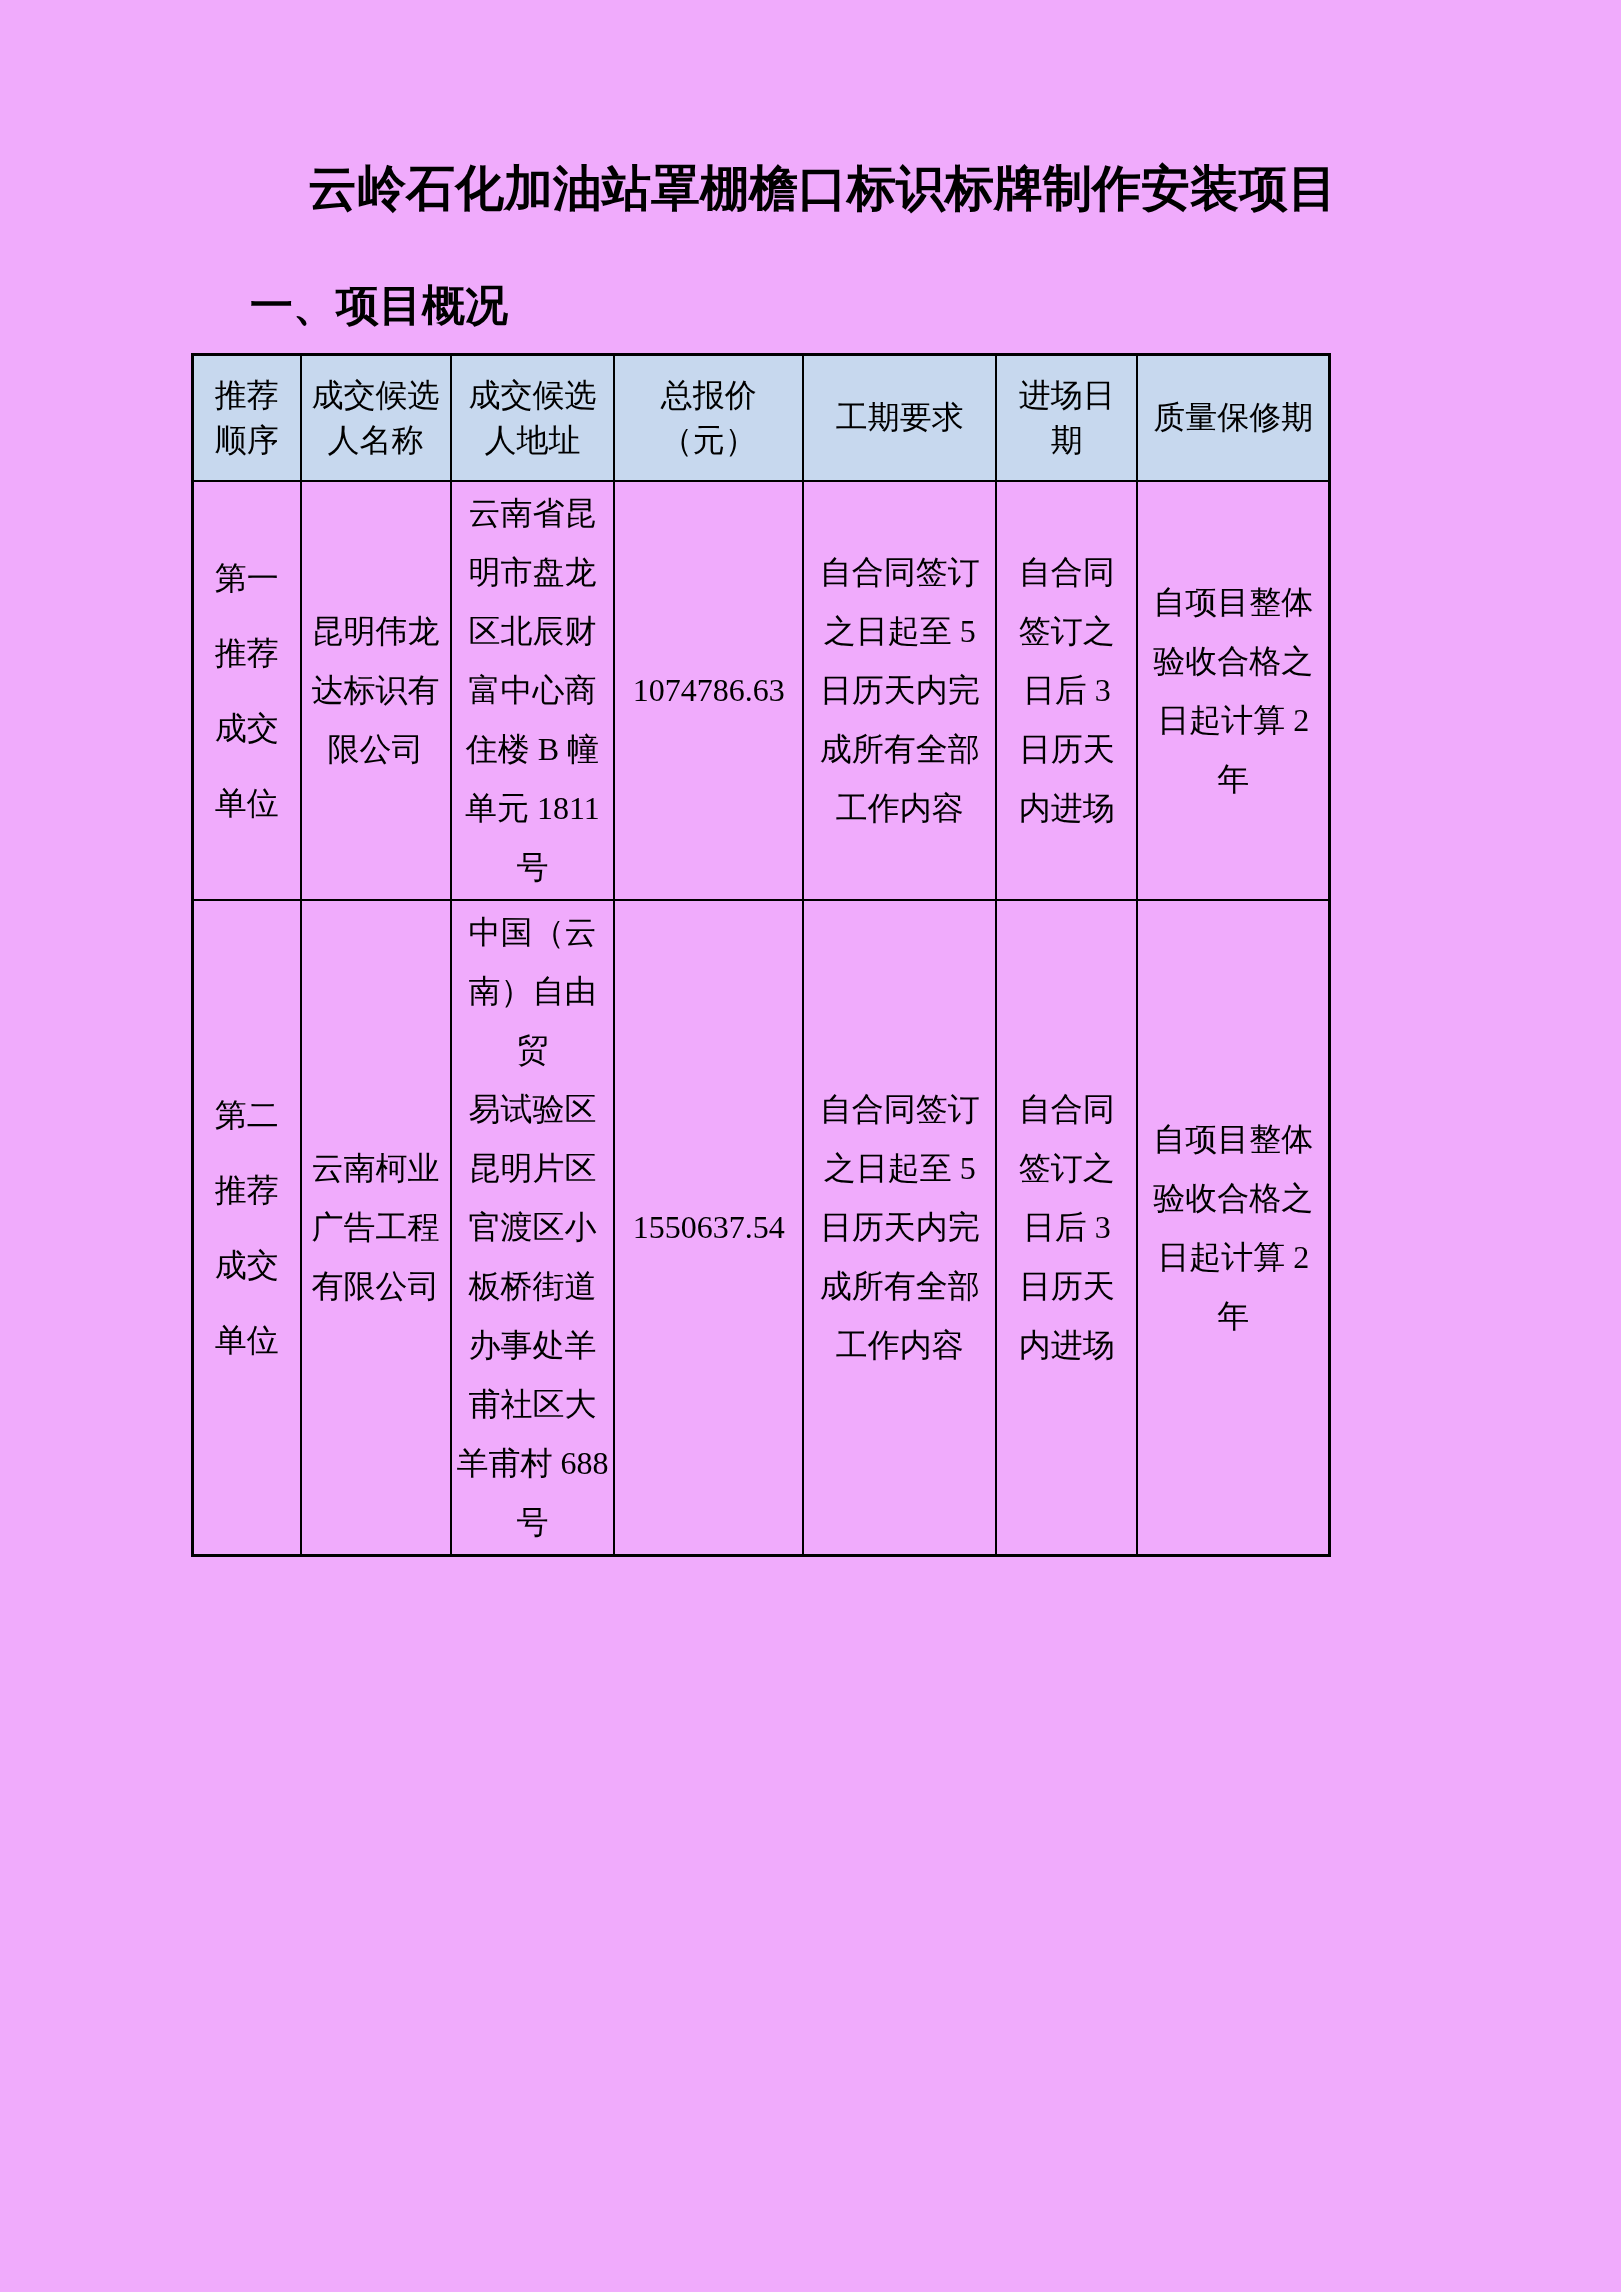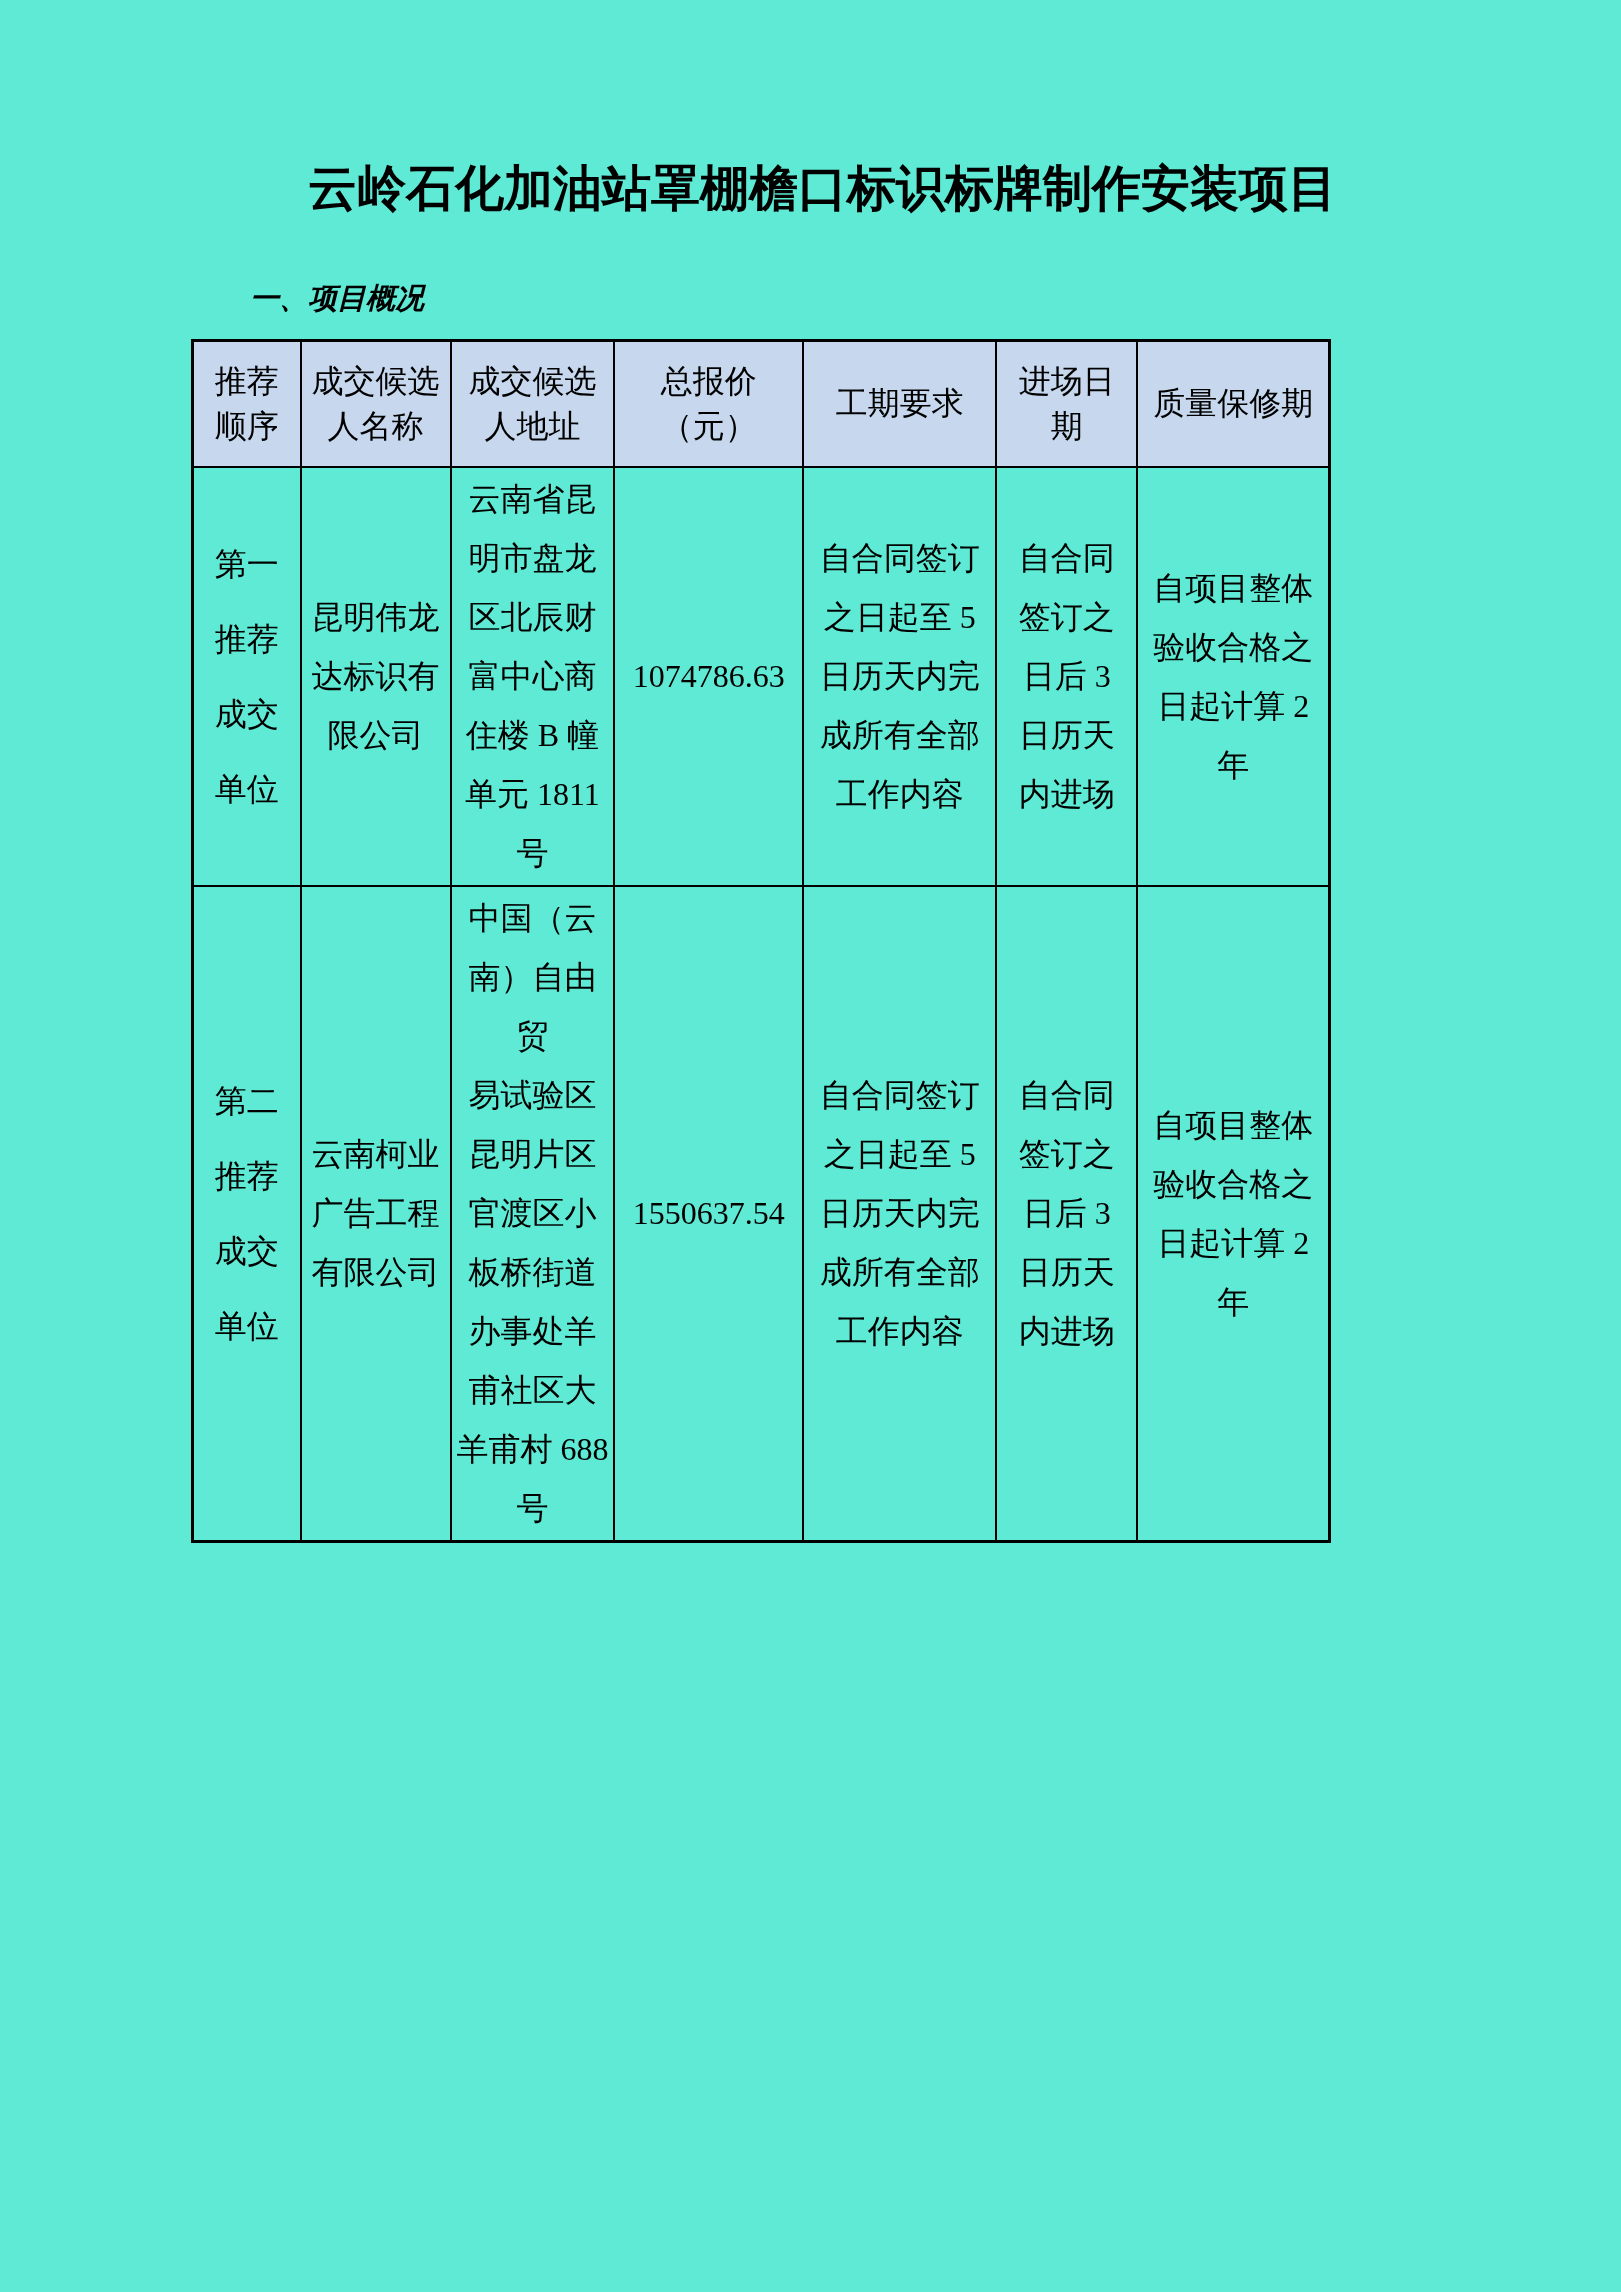--- a/index.html
+++ b/index.html
@@ -1,38 +1,37 @@
 <!DOCTYPE html>
 <html style="--header-bg: #C7D8EE;"><head>
 <meta charset="utf-8">
 <style>
   html, body { margin: 0; padding: 0; background: #ffffff; }
   .page {
     position: relative;
     width: 1621px;
     height: 2293px;
-    background: #5eead4;
+    background: #f0abfc;
     box-sizing: border-box;
     padding: 142px 167px 8px 191px;
     overflow: hidden;
     color: #000000;
     font-family: "Liberation Serif", "DejaVu Serif", serif;
   }
   .doc-title {
     text-align: center;
     font-size: 49px;
     font-weight: bold;
     line-height: 93px;
   }
   .section-heading {
-    font-size: 29px;
+    font-size: 43px;
     font-weight: bold;
     line-height: 1;
     margin: 49px 0 0 59px;
-    font-style: italic;
   }
   .body-paragraph {
     font-size: 32px;
     line-height: 74px;
     text-align: justify;
     margin: 7.8px 21.6px 0 17.6px;
     text-indent: 65px;
   }
   table.results {
     width: 1140px;

